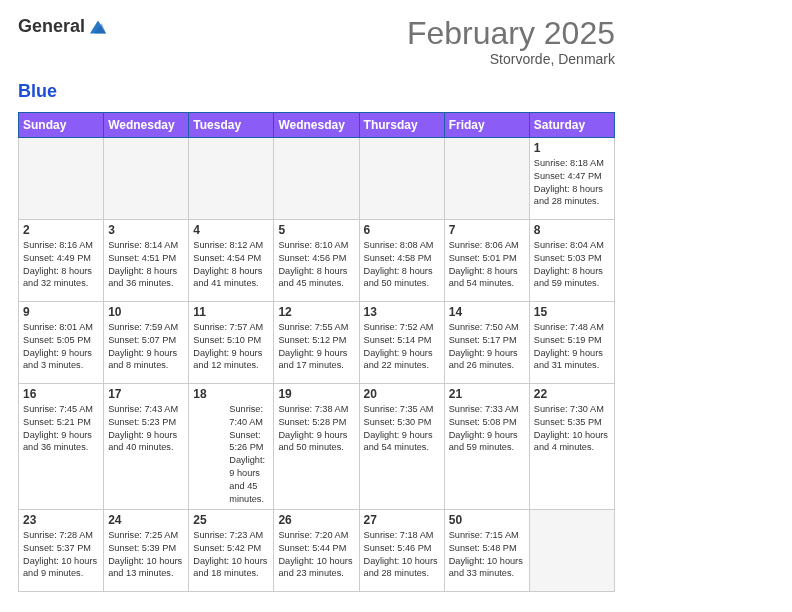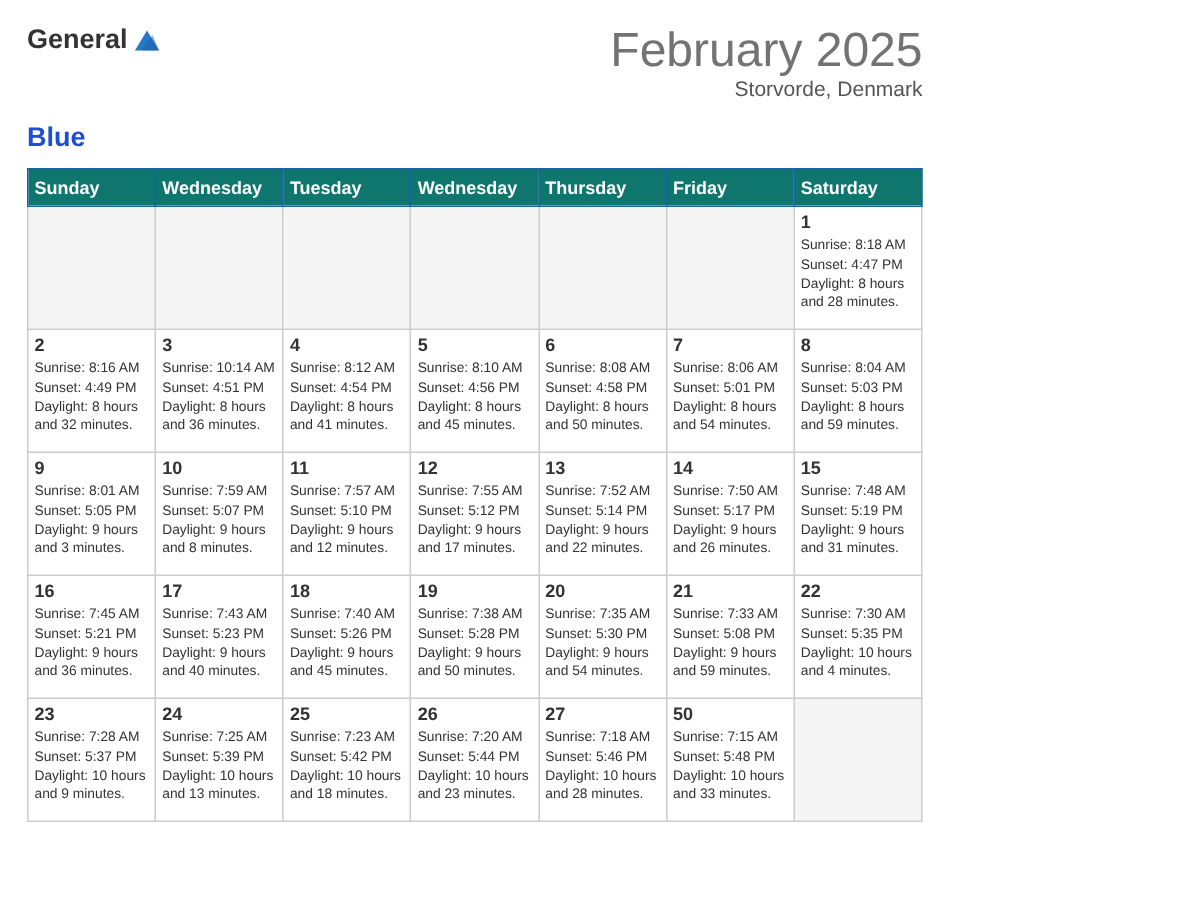--- a/index.html
+++ b/index.html
@@ -50,21 +50,21 @@
     .subtitle {
       font-size: 14px;
       color: #555;
     }
     .calendar {
       width: 100%;
       border-collapse: collapse;
       table-layout: fixed;
     }
     .calendar thead th {
-      background: #0f766e;
+      background: #8b5cf6;
       color: #fff;
       font-size: 12px;
       font-weight: bold;
       padding: 5px 4px;
       text-align: left;
       border: 1px solid #1a5fa8;
     }
     .calendar tbody td {
       border: 1px solid #ccc;
       vertical-align: top;
@@ -142,21 +142,21 @@
         </tr>
         <tr>
           <td>
             <span class="day-number">2</span>
             <div class="day-info" style="white-space: pre-line;">Sunrise: 8:16 AM
 Sunset: 4:49 PM
 Daylight: 8 hours and 32 minutes.</div>
           </td>
           <td>
             <span class="day-number">3</span>
-            <div class="day-info" style="white-space: pre-line;">Sunrise: 10:14 AM
+            <div class="day-info" style="white-space: pre-line;">Sunrise: 8:14 AM
 Sunset: 4:51 PM
 Daylight: 8 hours and 36 minutes.</div>
           </td>
           <td>
             <span class="day-number">4</span>
             <div class="day-info" style="white-space: pre-line;">Sunrise: 8:12 AM
 Sunset: 4:54 PM
 Daylight: 8 hours and 41 minutes.</div>
           </td>
           <td>
@@ -236,21 +236,21 @@
 Daylight: 9 hours and 36 minutes.</div>
           </td>
           <td>
             <span class="day-number">17</span>
             <div class="day-info" style="white-space: pre-line;">Sunrise: 7:43 AM
 Sunset: 5:23 PM
 Daylight: 9 hours and 40 minutes.</div>
           </td>
           <td>
             <span class="day-number">18</span>
-            <div class="day-info" style="white-space: pre-line;">Sunrise: 7:40 AM
+            <div class="day-info" style="white-space: pre-line; margin-left: 36px;">Sunrise: 7:40 AM
 Sunset: 5:26 PM
 Daylight: 9 hours and 45 minutes.</div>
           </td>
           <td>
             <span class="day-number">19</span>
             <div class="day-info" style="white-space: pre-line;">Sunrise: 7:38 AM
 Sunset: 5:28 PM
 Daylight: 9 hours and 50 minutes.</div>
           </td>
           <td>

